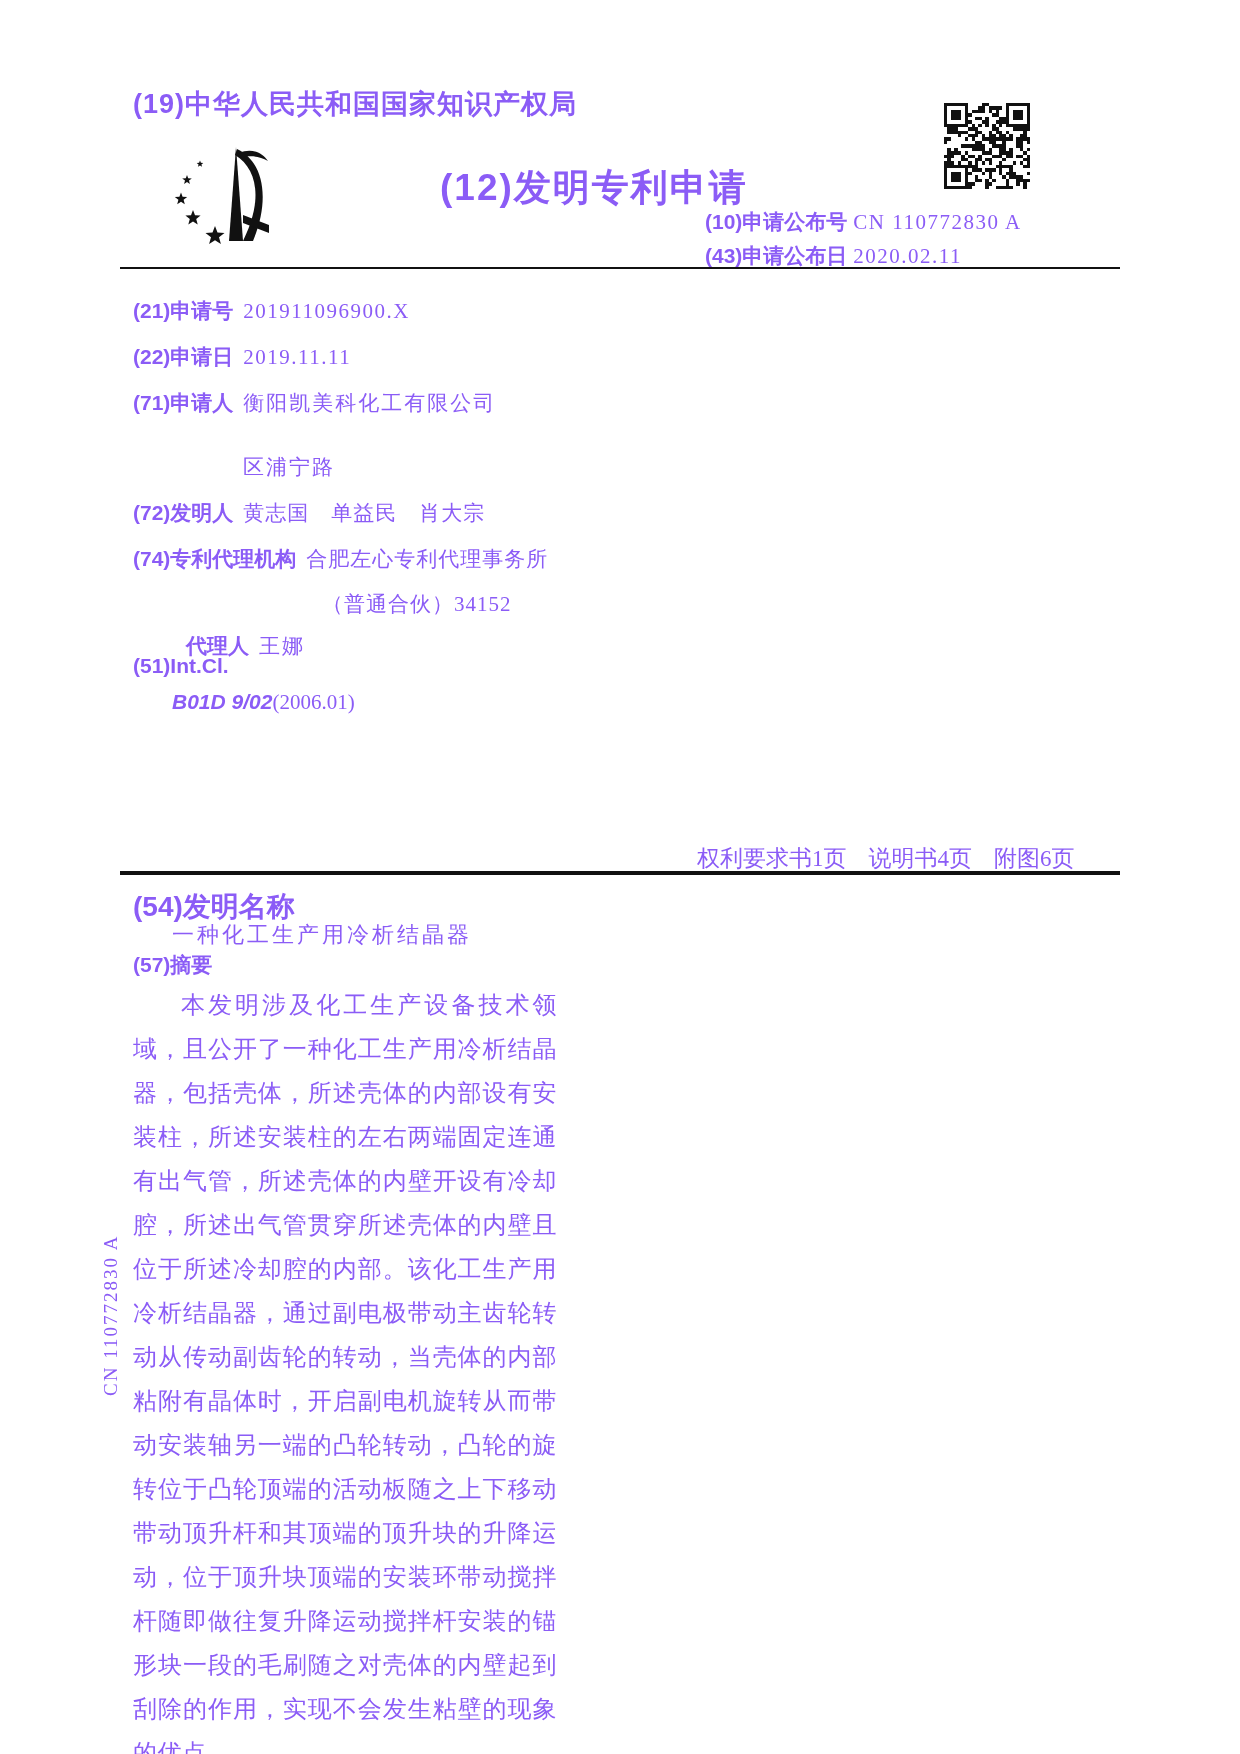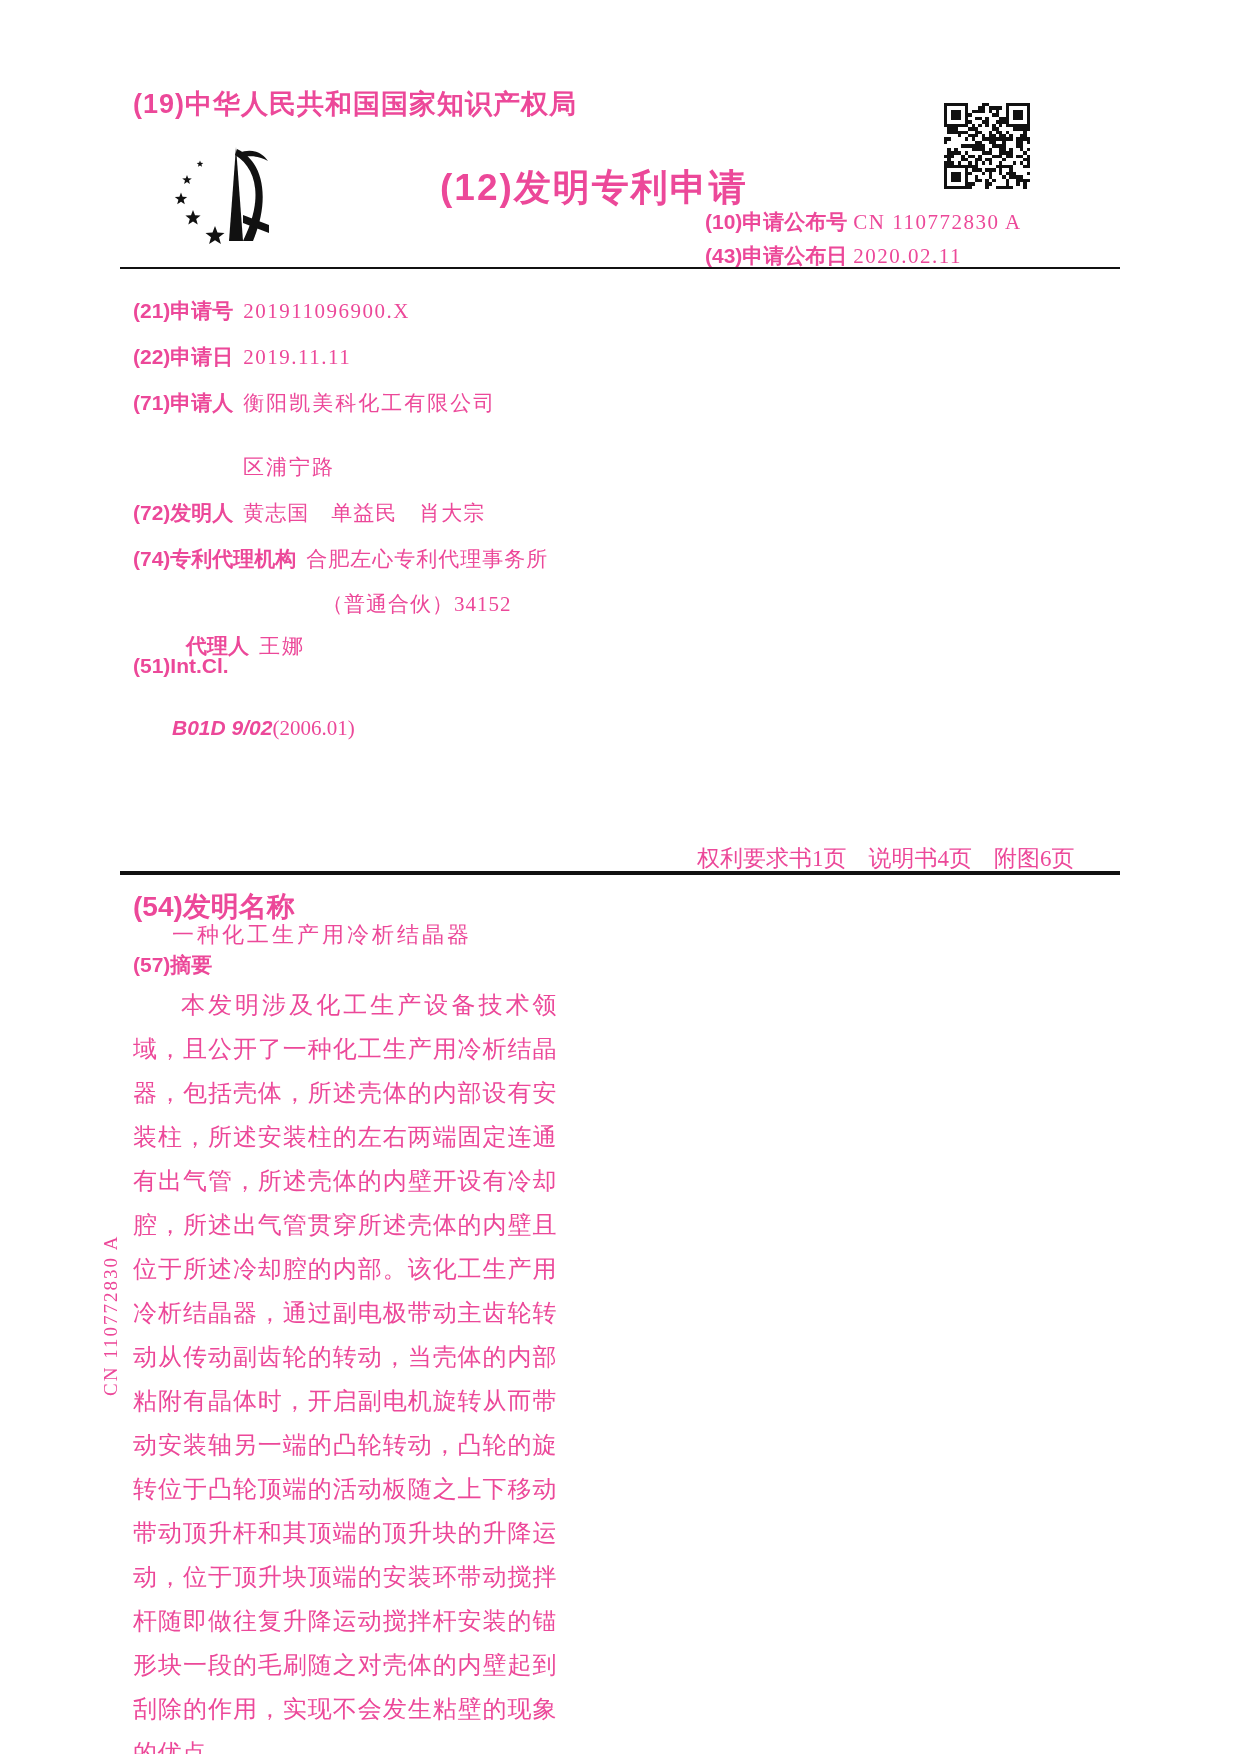--- a/index.html
+++ b/index.html
@@ -1,17 +1,17 @@
 <!DOCTYPE html>
 <html><head>
 <meta charset="utf-8">
 <style>
   html,body{margin:0;padding:0;background:#ffffff;}
   .page{position:relative;width:1240px;height:1754px;background:#ffffff;overflow:hidden;
-        font-family:"Liberation Serif","DejaVu Serif",serif;color:#ec4899;}
+        font-family:"Liberation Serif","DejaVu Serif",serif;color:#8b5cf6;}
   .abs{position:absolute;}
   .hei{font-family:"Liberation Sans","DejaVu Sans",sans-serif;font-weight:700;}
   .song{font-family:"Liberation Serif","DejaVu Serif",serif;font-weight:400;}
   .office-line{left:133px;top:86px;font-size:27px;letter-spacing:1px;}
   .doc-type{left:440px;top:163px;font-size:37px;letter-spacing:2px;}
   .qr{left:943px;top:103px;width:88px;height:86px;}
   .qr svg{width:100%;height:100%;fill:#111;}
   .logo{left:163px;top:143px;width:112px;height:102px;}
   .logo svg{width:100%;height:100%;fill:#111;}
   .pub-block{left:705px;top:205px;font-size:21px;line-height:33px;}
@@ -429,21 +429,21 @@
     <span class="song" style="letter-spacing:1px;">（普通合伙）34152</span>
   </div>
 
   <div class="abs field" style="left:186px;top:608px;margin-top:24px;">
     <span class="hei lab">代理人</span><span class="song" style="letter-spacing:2px;">王娜</span>
   </div>
 
   <div class="abs field" style="left:133px;top:654px;">
     <span class="hei">(51)Int.Cl.</span>
   </div>
-  <div class="abs field" style="left:172px;top:716px;">
+  <div class="abs field" style="left:172px;top:690px;">
     <span class="intcl-code">B01D 9/02</span><span class="song">(2006.01)</span>
   </div>
 
   <div class="abs pages-line song">
     <span class="sp">权利要求书1页</span>
     <span class="sp">说明书4页</span>
     <span class="sp">附图6页</span>
   </div>
 
   <div class="abs rule-thick"></div>

